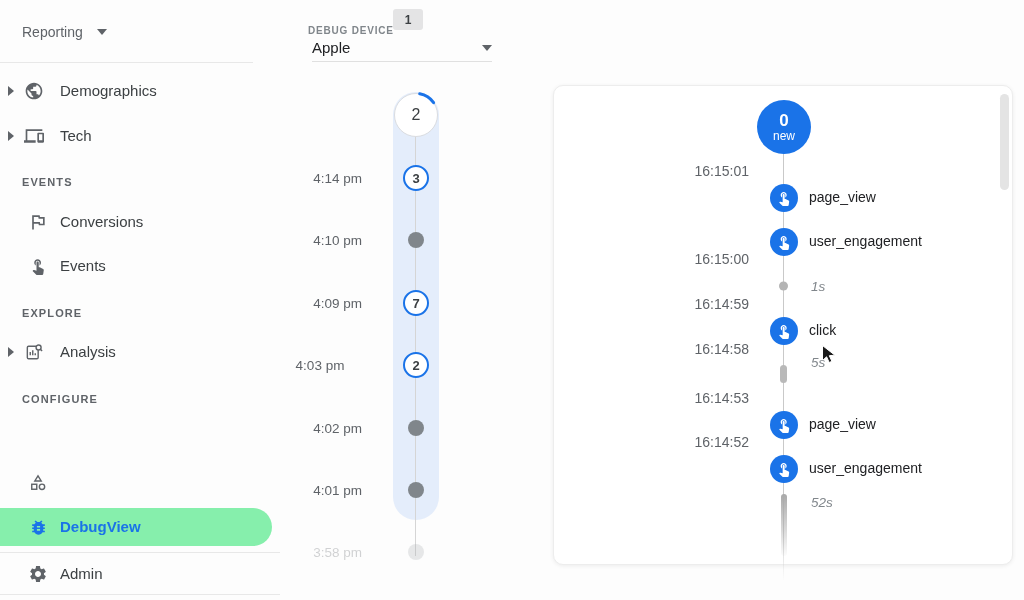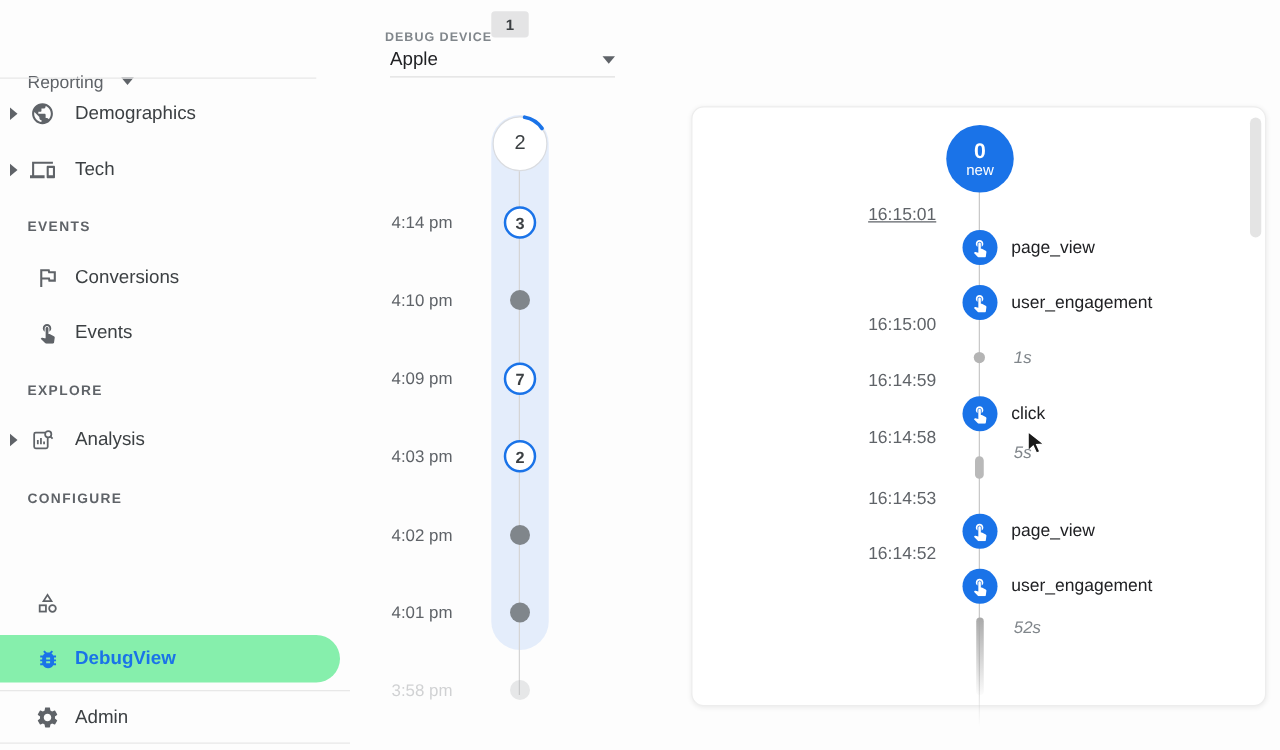--- a/index.html
+++ b/index.html
@@ -2,21 +2,21 @@
 <html><head>
 <meta charset="utf-8">
 <style>
   * { margin:0; padding:0; box-sizing:border-box; }
   html,body { width:1024px; height:600px; overflow:hidden; }
   body { font-family:"Liberation Sans", sans-serif; background:#fdfdfd; position:relative; color:#3c4043; }
 
   
   .sidebar { position:absolute; left:0; top:0; width:280px; height:600px; background:#fdfdfd; }
   .view-switcher { position:absolute; left:22px; top:24px; display:flex; align-items:center; gap:14px;
-    font-size:14px; color:#5f6368; cursor:pointer;margin-top:33px; }
+    font-size:14px; color:#5f6368; cursor:pointer; }
   .caret-down { width:0; height:0; border-left:5px solid transparent; border-right:5px solid transparent;
     border-top:6px solid #5f6368; display:inline-block; }
   .sb-divider { position:absolute; left:0; height:1px; background:#e8e8e8; }
   .nav-item { position:absolute; left:0; width:272px; height:38px; display:flex; align-items:center; cursor:pointer; }
   .nav-item .arrow { position:absolute; left:8px; width:0; height:0; border-top:5px solid transparent;
     border-bottom:5px solid transparent; border-left:6px solid #5f6368; }
   .nav-item .nicon { position:absolute; left:24px; width:20px; height:20px; display:flex; align-items:center; justify-content:center; }
   .nav-item .nlabel { position:absolute; left:60px; font-size:15px; color:#3c4043; line-height:1.3; }
   .nav-item.active { background:#86efac; border-radius:0 19px 19px 0; }
   .nav-item.active .nlabel { color:#1a73e8; font-weight:bold; }
@@ -190,42 +190,42 @@
 
 <div class="tl-row-time" style="top:178px;">4:14 pm</div>
 <div class="tl-bubble" style="top:178px;">3</div>
 
 <div class="tl-row-time" style="top:240px;">4:10 pm</div>
 <div class="tl-dot" style="top:240px;"></div>
 
 <div class="tl-row-time" style="top:303px;">4:09 pm</div>
 <div class="tl-bubble" style="top:303px;">7</div>
 
-<div class="tl-row-time" style="top:365px;">4:03 pm</div>
+<div class="tl-row-time" style="top:365px;text-align:center;">4:03 pm</div>
 <div class="tl-bubble" style="top:365px;">2</div>
 
 <div class="tl-row-time" style="top:428px;">4:02 pm</div>
 <div class="tl-dot" style="top:428px;"></div>
 
 <div class="tl-row-time" style="top:490px;">4:01 pm</div>
 <div class="tl-dot" style="top:490px;"></div>
 
 <div class="tl-row-time faded" style="top:552px;">3:58 pm</div>
 <div class="tl-dot faded" style="top:552px; background:#aeb1b5;"></div>
 
 <div class="stream-card">
   <div class="stream-line"></div>
   <div class="scroll-thumb"></div>
 
   <div class="new-badge">
     <span class="n">0</span>
     <span class="t">new</span>
   </div>
 
-  <div class="stream-ts" style="top:85px;text-decoration:underline;">16:15:01</div>
+  <div class="stream-ts" style="top:85px;">16:15:01</div>
 
   <div class="stream-event" style="top:112px;">
     <span class="eicon">
       <svg width="16" height="16" viewBox="0 0 24 24">
           <path fill="#fff" d="M9 11.24V7.5C9 6.12 10.12 5 11.5 5S14 6.12 14 7.5v3.74c1.21-.81 2-2.18 2-3.74C16 5.01 13.99 3 11.5 3S7 5.01 7 7.5c0 1.56.79 2.93 2 3.74zm9.84 4.63l-4.54-2.26c-.17-.07-.35-.11-.54-.11H13v-6c0-.83-.67-1.5-1.5-1.5S10 6.67 10 7.5v10.74c-3.6-.76-3.54-.75-3.67-.75-.31 0-.59.13-.79.33l-.79.8 4.94 4.94c.27.27.65.44 1.06.44h6.79c.75 0 1.33-.55 1.44-1.28l.75-5.27c.01-.07.02-.14.02-.2 0-.62-.38-1.16-.91-1.38z"></path>
         </svg>
     </span>
     <span class="ename">page_view</span>
   </div>
 

